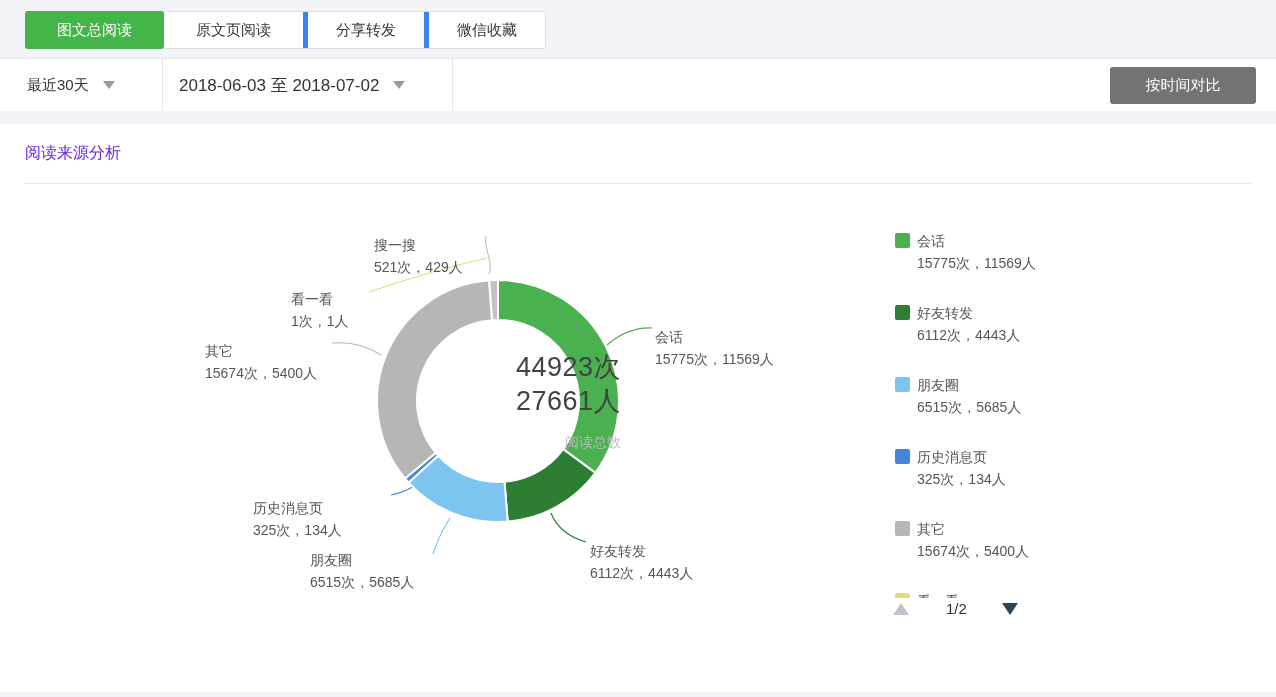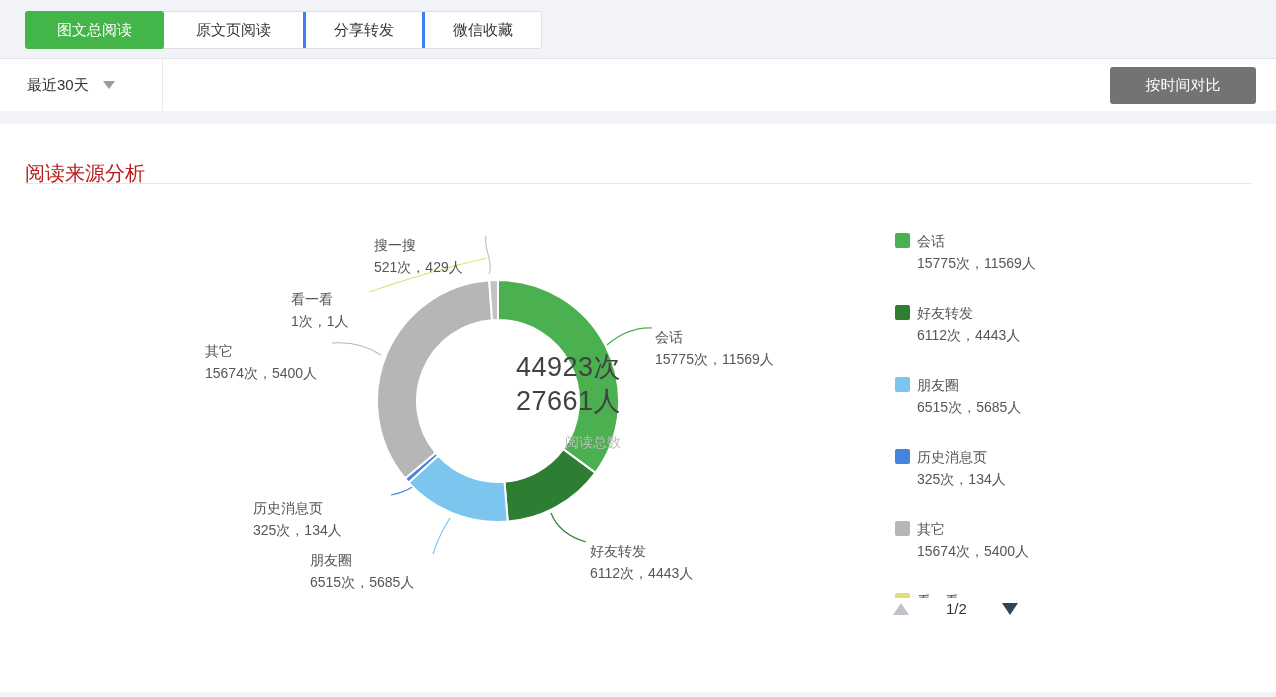--- a/index.html
+++ b/index.html
@@ -6,21 +6,21 @@
   html,body { width:1276px; height:697px; overflow:hidden;
     font-family:"Liberation Sans","DejaVu Sans",sans-serif;
     background:#f2f3f6; }
 
   
   .topbar { height:59px; background:#f2f3f6; border-bottom:1px solid #e4e5e8; position:relative; }
   .tabgroup { position:absolute; left:25px; top:11px; display:inline-flex;
     background:#fff; border:1px solid #e0e0e0; border-radius:3px; height:38px; }
   .tab { display:flex; align-items:center; justify-content:center;
     font-size:15px; color:#353535; padding:0 32px; cursor:pointer;
-    border-right:3px solid #3b82f6; white-space:nowrap; }
+    border-right:5px solid #3b82f6; white-space:nowrap; }
   .tab:last-child { border-right:none; }
   .tab.narrow { padding:0 28px; }
   .tab.active { background:#44b549; color:#fff; border-radius:3px;
     margin:-1px 0 -1px -1px; border-right:none; }
 
   
   .filterbar { height:52px; background:#fff; display:flex; align-items:center; position:relative; }
   .filter-item { display:flex; align-items:center; height:100%; }
   .range-item { padding:0 0 0 27px; width:163px; border-right:1px solid #e9e9e9; }
   .range-label { font-size:15px; color:#353535;text-align:right; }
@@ -29,21 +29,21 @@
   .caret-down { width:0; height:0; border-left:6px solid transparent; border-right:6px solid transparent;
     border-top:8px solid #9b9b9b; margin-left:14px; display:inline-block; }
   .compare-btn { margin-left:auto; margin-right:20px; width:146px; height:37px;
     background:#737373; color:#fff; border:none; border-radius:3px; font-size:15px;
     font-family:inherit; cursor:pointer; }
 
   .gapstrip { height:13px; background:#f2f3f6; }
 
   
   .main { position:relative; background:#fff; height:568px; width:1276px; }
-  .section-title { position:absolute; left:25px; top:36px; font-size:20px; color:#b91c1c; }
+  .section-title { position:absolute; left:25px; top:19px; font-size:16px; color:#6d28d9; }
   .title-divider { position:absolute; left:25px; right:25px; top:59px; height:0; border-bottom:1px solid #e7e7e7; }
 
   .donut-wrap { position:absolute; left:375px; top:154px; width:246px; height:246px; }
   .donut-center { position:absolute; left:375px; top:154px; width:246px; height:246px;
     display:flex; flex-direction:column; align-items:flex-end; justify-content:center;
     pointer-events:none; }
   .center-reads, .center-readers { font-size:27px; color:#424242; line-height:34px; letter-spacing:0.5px; }
   .center-caption { font-size:14px; color:#bcbcbc; margin-top:16px; }
 
   .leader-svg { position:absolute; left:0; top:0; width:1276px; height:568px; pointer-events:none; }
@@ -80,20 +80,24 @@
       <div class="tab active">图文总阅读</div>
       <div class="tab">原文页阅读</div>
       <div class="tab narrow">分享转发</div>
       <div class="tab narrow">微信收藏</div>
     </div>
 </div>
 
 <div class="filterbar">
   <div class="filter-item range-item">
     <span class="range-label">最近30天</span>
+    <span class="caret-down"></span>
+  </div>
+  <div class="filter-item date-item">
+    <span class="date-label">2018-06-03 至 2018-07-02</span>
     <span class="caret-down"></span>
   </div>
   <button class="compare-btn">按时间对比</button>
 </div>
 
 <div class="gapstrip"></div>
 
 <div class="main">
   <div class="section-title">阅读来源分析</div>
   <div class="title-divider"></div>

